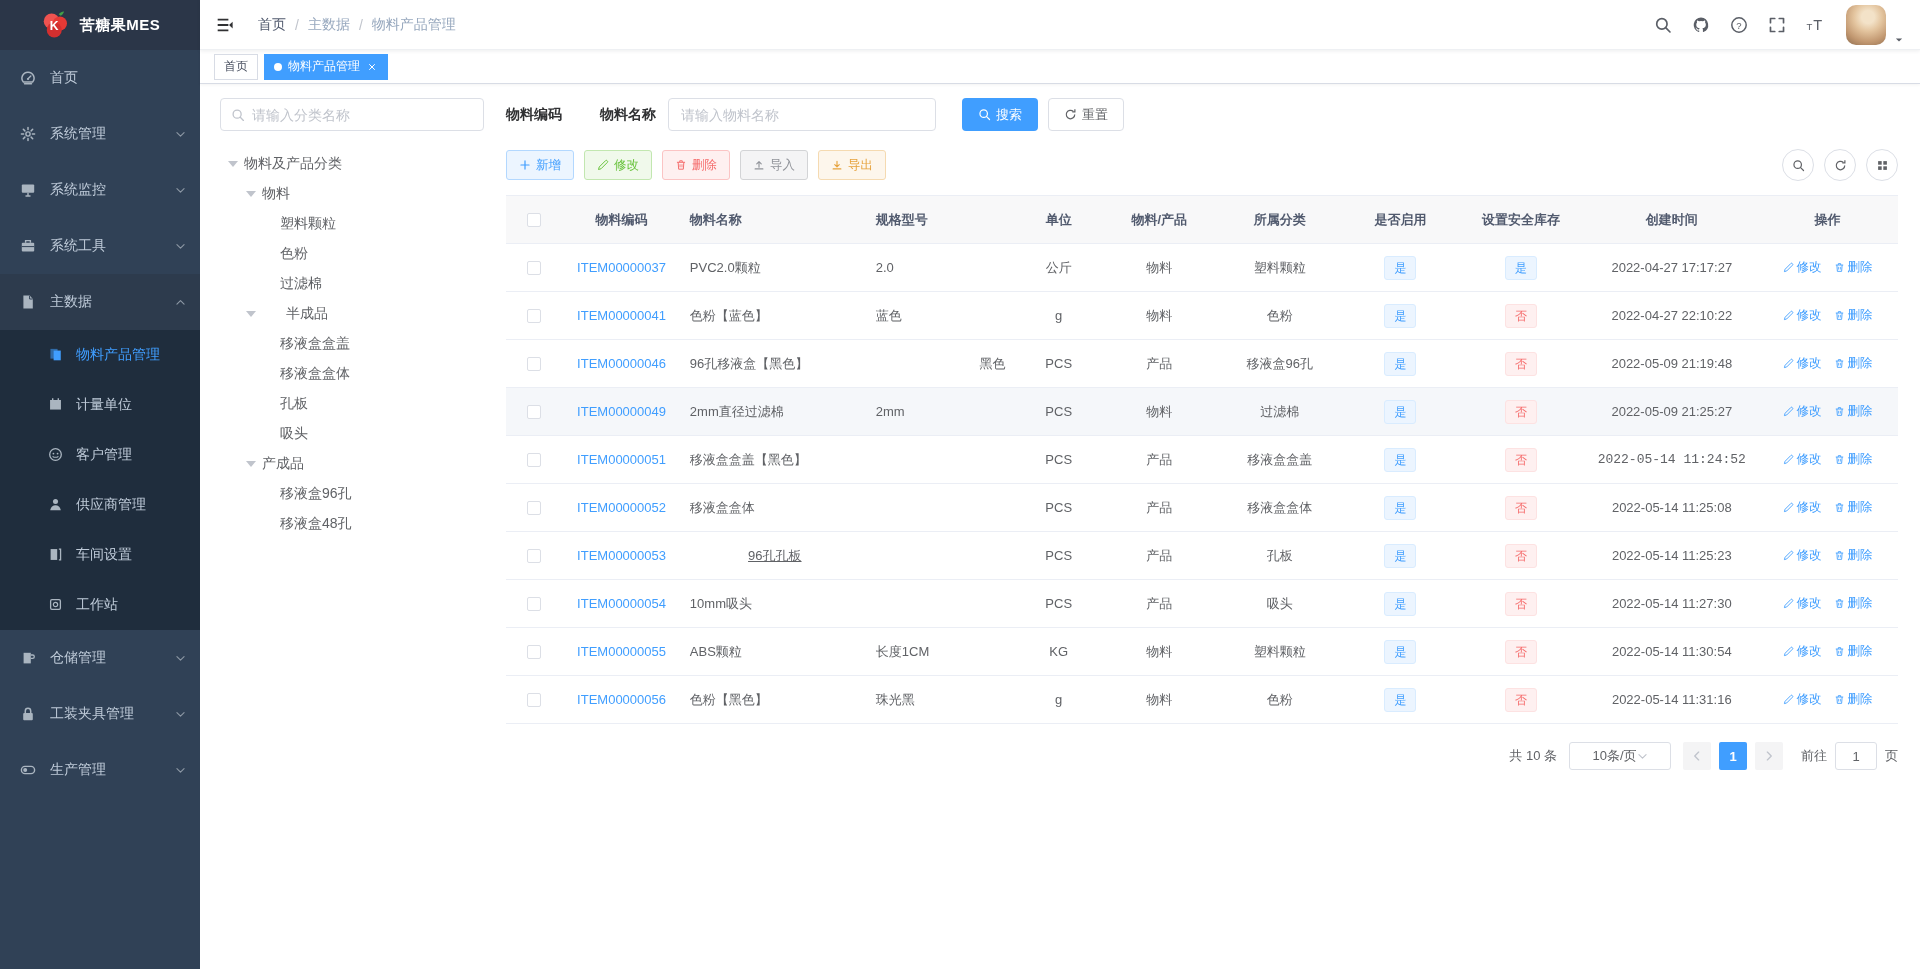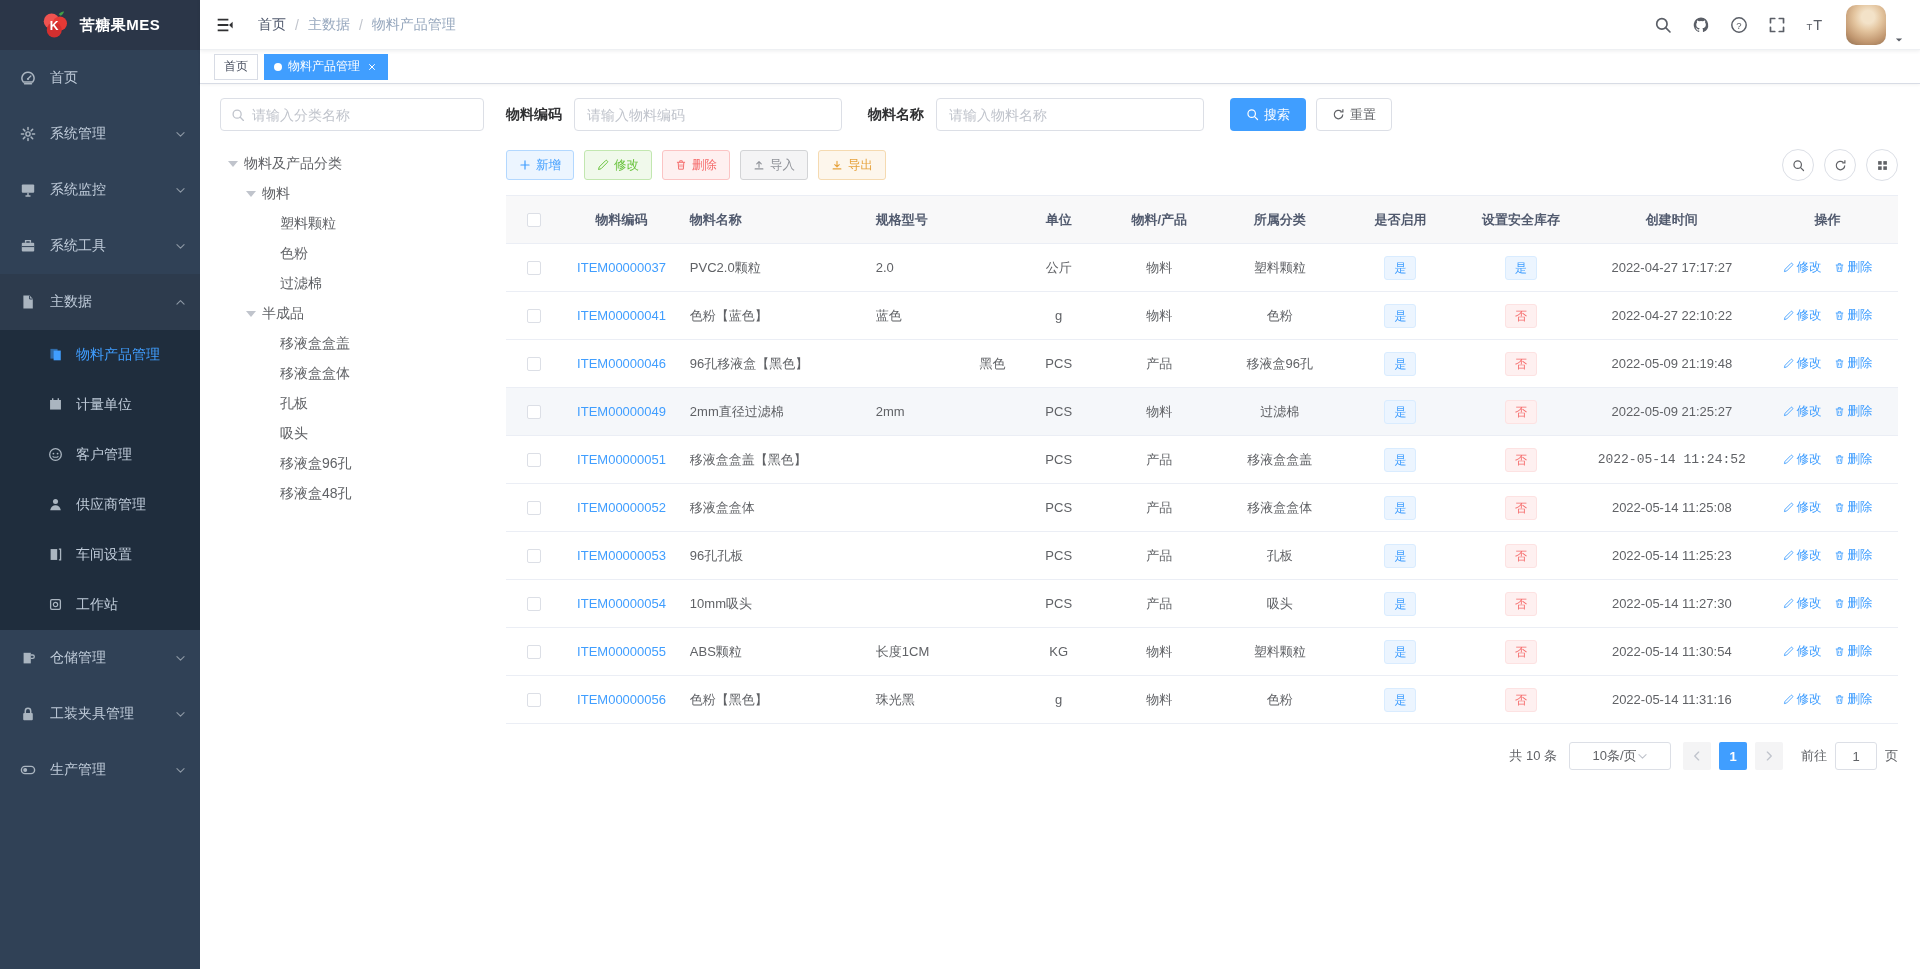--- a/index.html
+++ b/index.html
@@ -376,57 +376,60 @@
               <span>塑料颗粒</span>
             </div>
             <div class="tree-node" style="padding-left: 44px;">
               <span style="width: 16px; display: inline-block;"></span>
               <span>色粉</span>
             </div>
             <div class="tree-node" style="padding-left: 44px;">
               <span style="width: 16px; display: inline-block;"></span>
               <span>过滤棉</span>
             </div>
-            <div class="tree-node" style="padding-left: 26px;">
+            <div class="tree-node" style="padding-left: 26px; gap: 24px;">
               <span class="tree-caret"></span>
               <span>半成品</span>
             </div>
             <div class="tree-node" style="padding-left: 44px;">
               <span style="width: 16px; display: inline-block;"></span>
               <span>移液盒盒盖</span>
             </div>
             <div class="tree-node" style="padding-left: 44px;">
               <span style="width: 16px; display: inline-block;"></span>
               <span>移液盒盒体</span>
             </div>
             <div class="tree-node" style="padding-left: 44px;">
               <span style="width: 16px; display: inline-block;"></span>
               <span>孔板</span>
             </div>
             <div class="tree-node" style="padding-left: 44px;">
               <span style="width: 16px; display: inline-block;"></span>
               <span>吸头</span>
             </div>
+            <div class="tree-node" style="padding-left: 26px;">
+              <span class="tree-caret"></span>
+              <span>产成品</span>
+            </div>
             <div class="tree-node" style="padding-left: 44px;">
               <span style="width: 16px; display: inline-block;"></span>
               <span>移液盒96孔</span>
             </div>
             <div class="tree-node" style="padding-left: 44px;">
               <span style="width: 16px; display: inline-block;"></span>
               <span>移液盒48孔</span>
             </div>
           </div>
       </div>
 
       <div class="right-panel">
 
         <div class="filter-row">
           <div class="f-group">
             <span class="f-label">物料编码</span>
-            <input class="f-input" placeholder="请输入物料编码" style="">
           </div>
           <div class="f-group">
             <span class="f-label">物料名称</span>
             <input class="f-input" placeholder="请输入物料名称" style="">
           </div>
           <button class="btn btn-search">
             <span>
                 <svg width="13" height="13" viewBox="0 0 16 16">
                   <circle cx="7" cy="7" r="4.6" fill="none" stroke="currentColor" stroke-width="1.5"></circle>
                   <line x1="10.6" y1="10.6" x2="14.2" y2="14.2" stroke="currentColor" stroke-width="1.5" stroke-linecap="round"></line>
@@ -675,21 +678,21 @@
                     <svg width="11" height="11" viewBox="0 0 16 16">
                       <path d="M2.6 4.4h10.8M6.3 4.2V2.4h3.4v1.8M4.2 4.4l.7 9.2h6.2l.7-9.2" fill="none" stroke="currentColor" stroke-width="1.3"></path>
                       <path d="M6.7 7v4M9.3 7v4" stroke="currentColor" stroke-width="1.1"></path>
                     </svg>
                     <span>删除</span>
                   </span></td>
               </tr>
               <tr>
                 <td style="text-align: center;"><span class="cb"></span></td>
                 <td style="text-align: center;"><span class="link">ITEM00000053</span></td>
-                <td style="text-align: left;">96孔孔板</td>
+                <td style="text-align: center; text-decoration: underline;">96孔孔板</td>
                 <td style="text-align: left;"></td>
                 <td style="text-align: center;">PCS</td>
                 <td style="text-align: center;">产品</td>
                 <td style="text-align: center;">孔板</td>
                 <td style="text-align: center;"><span class="badge yes">是</span></td>
                 <td style="text-align: center;"><span class="badge no">否</span></td>
                 <td style="text-align: center;">2022-05-14 11:25:23</td>
                 <td style="text-align: center;"><span class="op">
                     <svg width="11" height="11" viewBox="0 0 16 16">
                       <path d="M2 14l1-3.4 8.4-8.4a1.4 1.4 0 0 1 2 0l.4.4a1.4 1.4 0 0 1 0 2L5.4 13z" fill="none" stroke="currentColor" stroke-width="1.3"></path>

